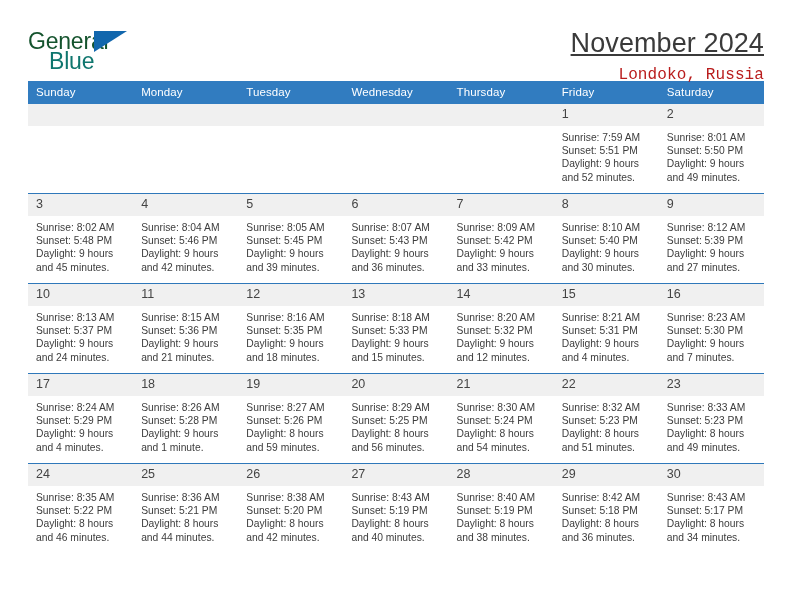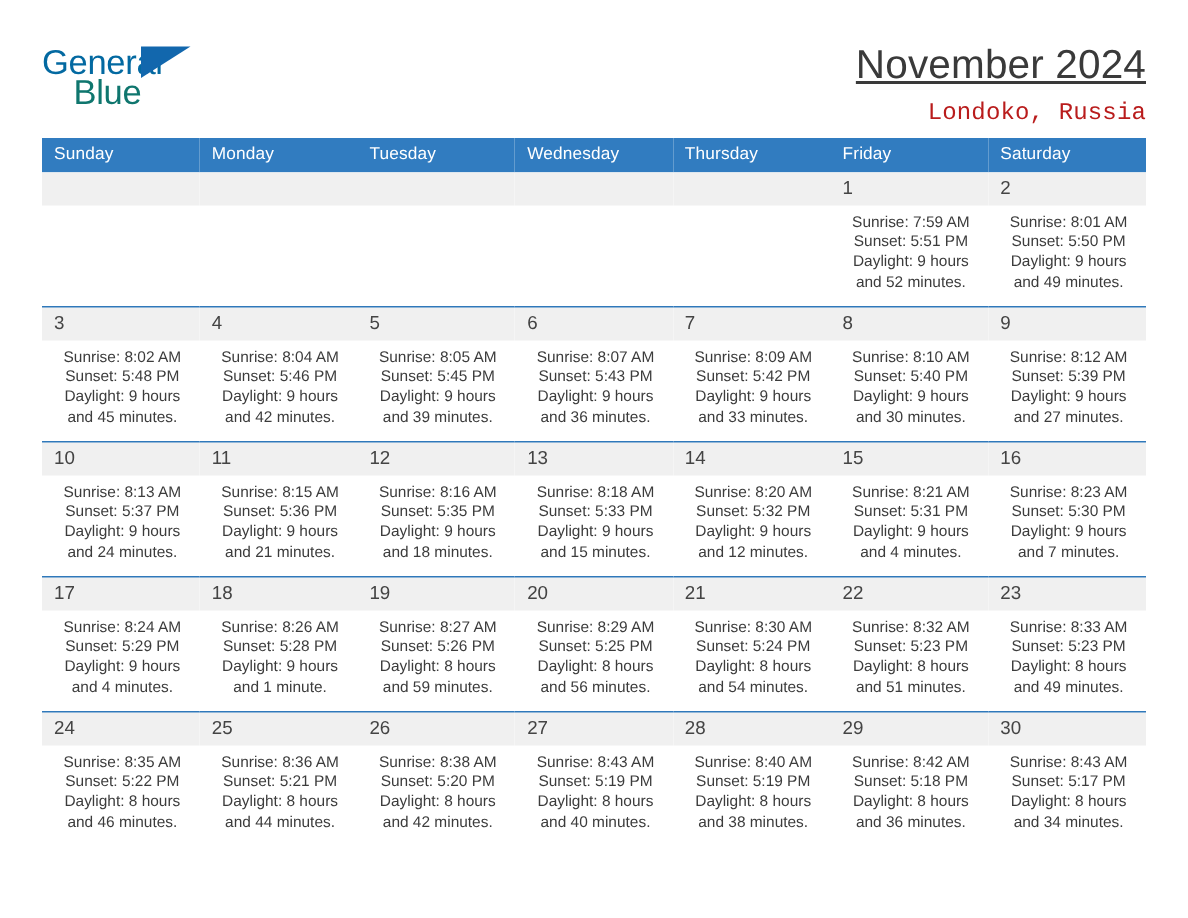--- a/index.html
+++ b/index.html
@@ -36,21 +36,21 @@
     position: relative;
     width: 112px;
     height: 50px;
     line-height: 1;
   }
   .logo-general {
     position: absolute;
     left: 0;
     top: 2px;
     font-size: 23px;
-    color: #0369a1;
+    color: #14532d;
     letter-spacing: -0.2px;
   }
   .logo-blue {
     position: absolute;
     left: 21px;
     top: 22px;
     font-size: 23px;
     color: #0f766e;
     letter-spacing: -0.2px;
   }
@@ -82,21 +82,21 @@
     margin-top: 7px;
     letter-spacing: 0.1px;
     font-family: Liberation Mono, monospace;
   }
 
   
   .calendar {
     width: 736px;
     border-collapse: collapse;
     table-layout: fixed;
-    margin-top: 20px;
+    margin-top: 9px;
   }
   .calendar th {
     background: #317cc0;
     color: #ffffff;
     font-size: 11.5px;
     font-weight: normal;
     text-align: left;
     padding: 5px 0 6px 8px;
     height: 12px;
     letter-spacing: 0.1px;
@@ -119,21 +119,20 @@
     line-height: 1;
   }
   .daynum.empty {
     color: transparent;
   }
   .info {
     padding: 5px 6px 0 8px;
     font-size: 10.3px;
     line-height: 13.4px;
     color: #3c3c3c;
-    text-align: center;
   }
   .info div {
     white-space: nowrap;
   }
 </style>
 </head>
 <body>
 
 <div class="page">
 

